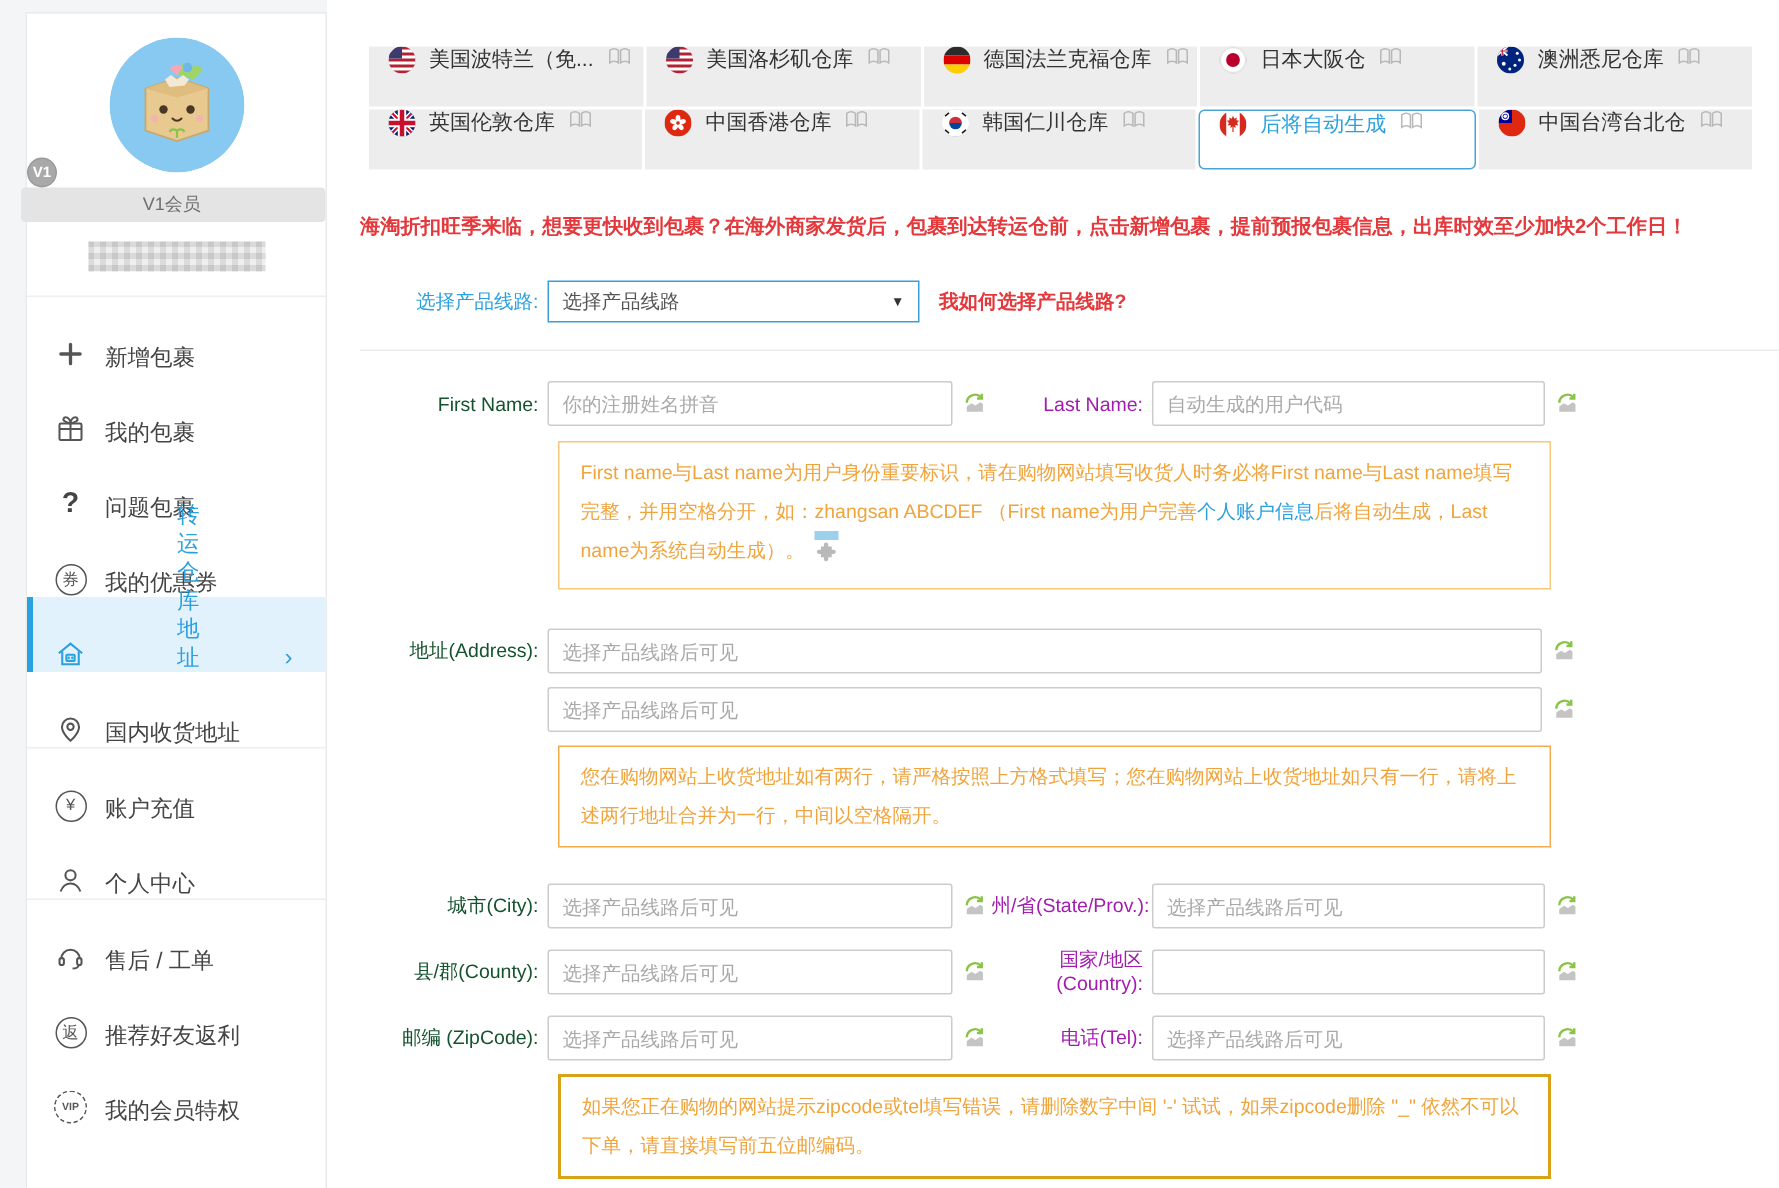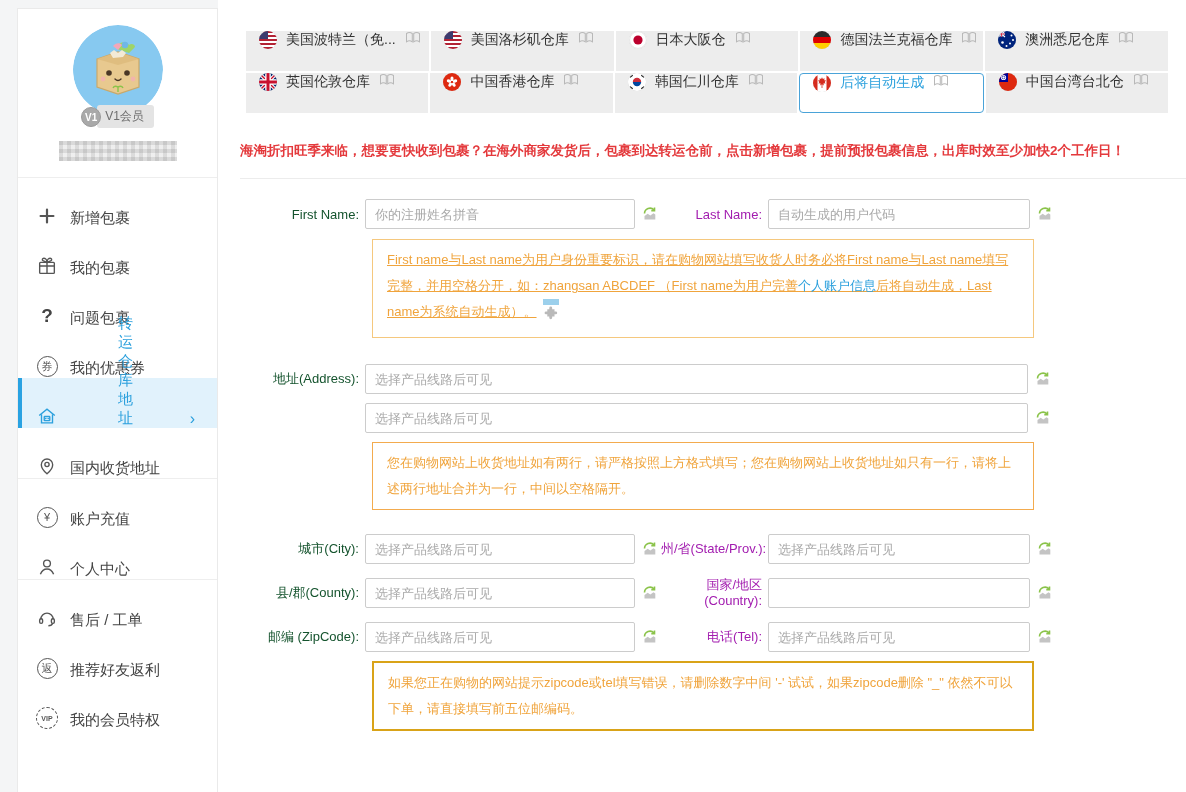--- a/index.html
+++ b/index.html
@@ -5,21 +5,21 @@
   * { margin:0; padding:0; box-sizing:border-box; }
   html,body { width:1186px; height:792px; overflow:hidden; background:#f4f5f6;
     font-family:"Liberation Sans","DejaVu Sans",sans-serif; }
   .sidebar { position:absolute; left:17px; top:8px; bottom:0; width:201px;
     background:#fff; border:1px solid #eaeaea; border-bottom:0; }
   .main { position:absolute; left:218px; top:0; right:0; bottom:0; background:#fff; overflow:hidden; }
 
   
   .profile { padding-top:16px; text-align:center; }
   .avatar { width:90px; height:90px; margin:0 auto; border-radius:50%; display:block; }
-  .vip-row { display:flex; align-items:center; justify-content:center; margin-top:-10px; position:relative; }
+  .vip-row { display:flex; justify-content:center; margin-top:-10px; position:relative;flex-direction:column; }
   .vip-badge { width:20px; height:20px; border-radius:50%; background:#a9a9a9; color:#fff;
     font-size:10px; font-weight:bold; line-height:20px; text-align:center; position:relative; z-index:2;
     border:1px solid #9a9a9a; }
   .vip-pill { background:#e4e4e4; color:#6f6f6f; font-size:12px; padding:3px 10px 3px 8px;
     border-radius:3px; margin-left:-4px; }
   .mosaic { width:118px; height:20px; margin:13px auto 0;
     background-image:
       repeating-linear-gradient(0deg, rgba(150,150,150,.30) 0 4px, rgba(210,210,210,.22) 4px 8px),
       repeating-linear-gradient(90deg, rgba(160,160,160,.35) 0 4px, rgba(225,225,225,.28) 4px 8px); }
   .side-div { border-top:1px solid #eee; margin-top:16px; }
@@ -65,21 +65,21 @@
   input[type=text] { height:30px; border:1px solid #ccc; border-radius:2px; padding:0 9px;
     font-size:13px; color:#555; font-family:inherit; outline:none; }
   input[type=text]::placeholder { color:#a9a9a9; }
   .inp-l { width:270px; }
   .inp-r { width:262px; }
   .inp-w { width:663px; }
   .copy { width:18px; height:18px; margin-left:6px; cursor:pointer; flex:0 0 18px; }
 
   .note { margin-left:154px; width:662px; background:#fff; font-size:13px; line-height:26px;
     padding:7px 14px; color:#f0a43c; }
-  .note-1 { border:1px solid #f5c87e; margin-top:10px;text-decoration:underline; }
+  .note-1 { border:1px solid #f5c87e; margin-top:10px; }
   .note-2 { border:1px solid #f3ab4e; margin-top:9px; }
   .note-3 { border:2px solid #d9a318; margin-top:9px; }
   .note a.inline-link { color:#2ba0dd; text-decoration:none; cursor:pointer; }
   .broken { display:inline-block; vertical-align:-5px; margin-left:4px; position:relative; }
   .broken::before { content:""; position:absolute; left:2px; top:-4px; width:16px; height:6px;
     background:rgba(74,169,221,.55); }
 
   .mt20 { margin-top:20px; } .mt26 { margin-top:26px; } .mt24 { margin-top:24px; }
   .mt13 { margin-top:13px; } .mt9 { margin-top:9px; }
 </style>
@@ -255,39 +255,39 @@
             </svg>
           </span>
         <span>美国洛杉矶仓库</span>
         <svg class="book" width="16" height="13" viewBox="0 0 22 18" fill="none" stroke="#b8b8b8" stroke-width="1.4">
             <path d="M2 3.5C4.5 1.8 7.5 1.8 10 3.5V15c-2.5-1.7-5.5-1.7-8 0zM20 3.5C17.5 1.8 14.5 1.8 12 3.5V15c2.5-1.7 5.5-1.7 8 0z"></path>
           </svg>
       </div>
       <div class="tab">
         <span class="flag">
             <svg width="18" height="18" viewBox="0 0 18 18">
+              <rect width="18" height="6" fill="#2b2b2b"></rect>
+              <rect y="6" width="18" height="6" fill="#dd0000"></rect>
+              <rect y="12" width="18" height="6" fill="#ffce00"></rect>
+            </svg>
+          </span>
+        <span>德国法兰克福仓库</span>
+        <svg class="book" width="16" height="13" viewBox="0 0 22 18" fill="none" stroke="#b8b8b8" stroke-width="1.4">
+            <path d="M2 3.5C4.5 1.8 7.5 1.8 10 3.5V15c-2.5-1.7-5.5-1.7-8 0zM20 3.5C17.5 1.8 14.5 1.8 12 3.5V15c2.5-1.7 5.5-1.7 8 0z"></path>
+          </svg>
+      </div>
+      <div class="tab">
+        <span class="flag">
+            <svg width="18" height="18" viewBox="0 0 18 18">
               <rect width="18" height="18" fill="#fff"></rect>
               <circle cx="9" cy="9" r="8.4" fill="none" stroke="#e3e3e3" stroke-width="1"></circle>
               <circle cx="9" cy="9" r="4.6" fill="#bc002d"></circle>
             </svg>
           </span>
         <span>日本大阪仓</span>
-        <svg class="book" width="16" height="13" viewBox="0 0 22 18" fill="none" stroke="#b8b8b8" stroke-width="1.4">
-            <path d="M2 3.5C4.5 1.8 7.5 1.8 10 3.5V15c-2.5-1.7-5.5-1.7-8 0zM20 3.5C17.5 1.8 14.5 1.8 12 3.5V15c2.5-1.7 5.5-1.7 8 0z"></path>
-          </svg>
-      </div>
-      <div class="tab">
-        <span class="flag">
-            <svg width="18" height="18" viewBox="0 0 18 18">
-              <rect width="18" height="6" fill="#2b2b2b"></rect>
-              <rect y="6" width="18" height="6" fill="#dd0000"></rect>
-              <rect y="12" width="18" height="6" fill="#ffce00"></rect>
-            </svg>
-          </span>
-        <span>德国法兰克福仓库</span>
         <svg class="book" width="16" height="13" viewBox="0 0 22 18" fill="none" stroke="#b8b8b8" stroke-width="1.4">
             <path d="M2 3.5C4.5 1.8 7.5 1.8 10 3.5V15c-2.5-1.7-5.5-1.7-8 0zM20 3.5C17.5 1.8 14.5 1.8 12 3.5V15c2.5-1.7 5.5-1.7 8 0z"></path>
           </svg>
       </div>
       <div class="tab">
         <span class="flag">
             <svg width="18" height="18" viewBox="0 0 18 18">
               <rect width="18" height="18" fill="#00247d"></rect>
               <path d="M0 0l7 6M7 0L0 6" stroke="#fff" stroke-width="1.2"></path>
               <path d="M0 3h7M3.5 0v6" stroke="#fff" stroke-width="1.6"></path>
@@ -386,20 +386,28 @@
         <span>中国台湾台北仓</span>
         <svg class="book" width="16" height="13" viewBox="0 0 22 18" fill="none" stroke="#b8b8b8" stroke-width="1.4">
             <path d="M2 3.5C4.5 1.8 7.5 1.8 10 3.5V15c-2.5-1.7-5.5-1.7-8 0zM20 3.5C17.5 1.8 14.5 1.8 12 3.5V15c2.5-1.7 5.5-1.7 8 0z"></path>
           </svg>
       </div>
     </div>
   </div>
 
   <div class="red-notice">海淘折扣旺季来临，想要更快收到包裹？在海外商家发货后，包裹到达转运仓前，点击新增包裹，提前预报包裹信息，出库时效至少加快2个工作日！</div>
 
+  <div class="row product-row">
+    <span class="lbl">选择产品线路:</span>
+    <div class="select">
+      <span>选择产品线路</span>
+      <span class="arr">▼</span>
+    </div>
+    <span class="help-link">我如何选择产品线路?</span>
+  </div>
 
   <hr class="hr1">
 
   <div class="row mt20">
     <span class="lbl">First Name:</span>
     <input type="text" class="inp-l" placeholder="你的注册姓名拼音" style="">
     <svg class="copy" viewBox="0 0 18 18">
         <path d="M3.5 8.5a5.5 5.5 0 0 1 9.5-3.6" fill="none" stroke="#8bc34a" stroke-width="1.6"></path>
         <path d="M13.5 2.5v3.2h-3.2" fill="none" stroke="#8bc34a" stroke-width="1.6"></path>
         <path d="M3.5 11l3.2-2.2 2.6 1.6 3.2-2.2 1.8 1.2v5.1H3.5z" fill="#c4c4c4"></path>

